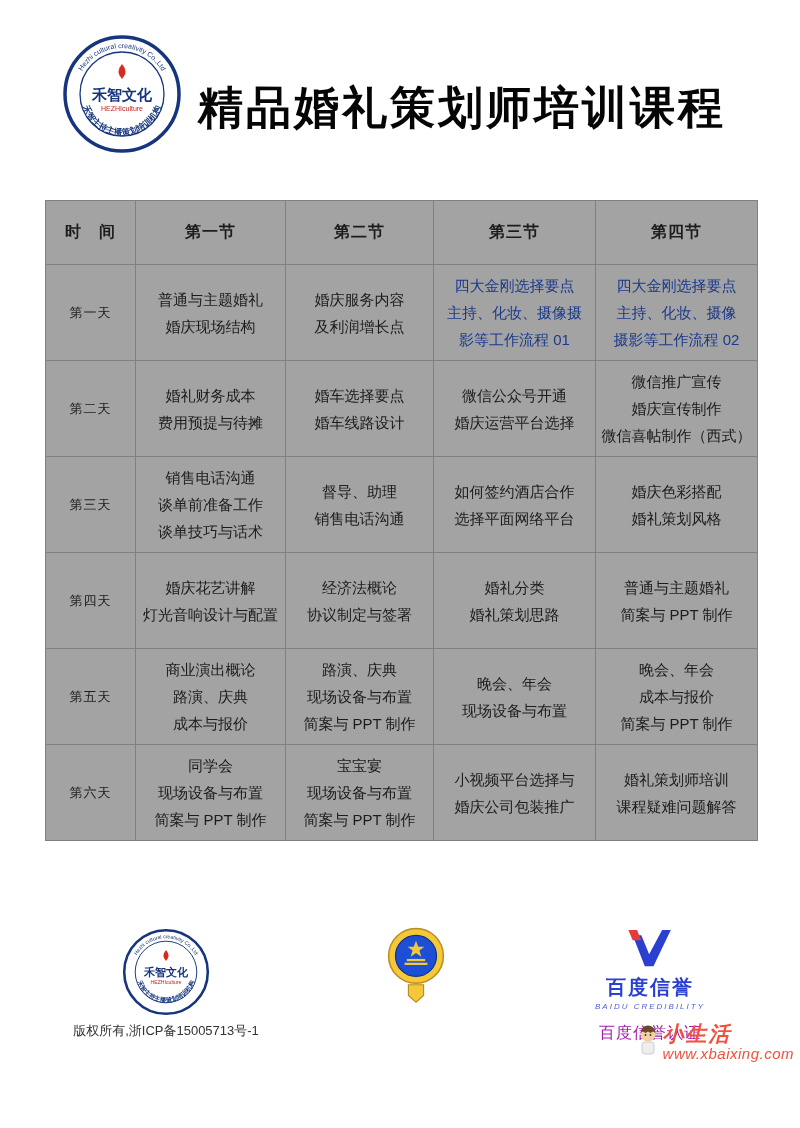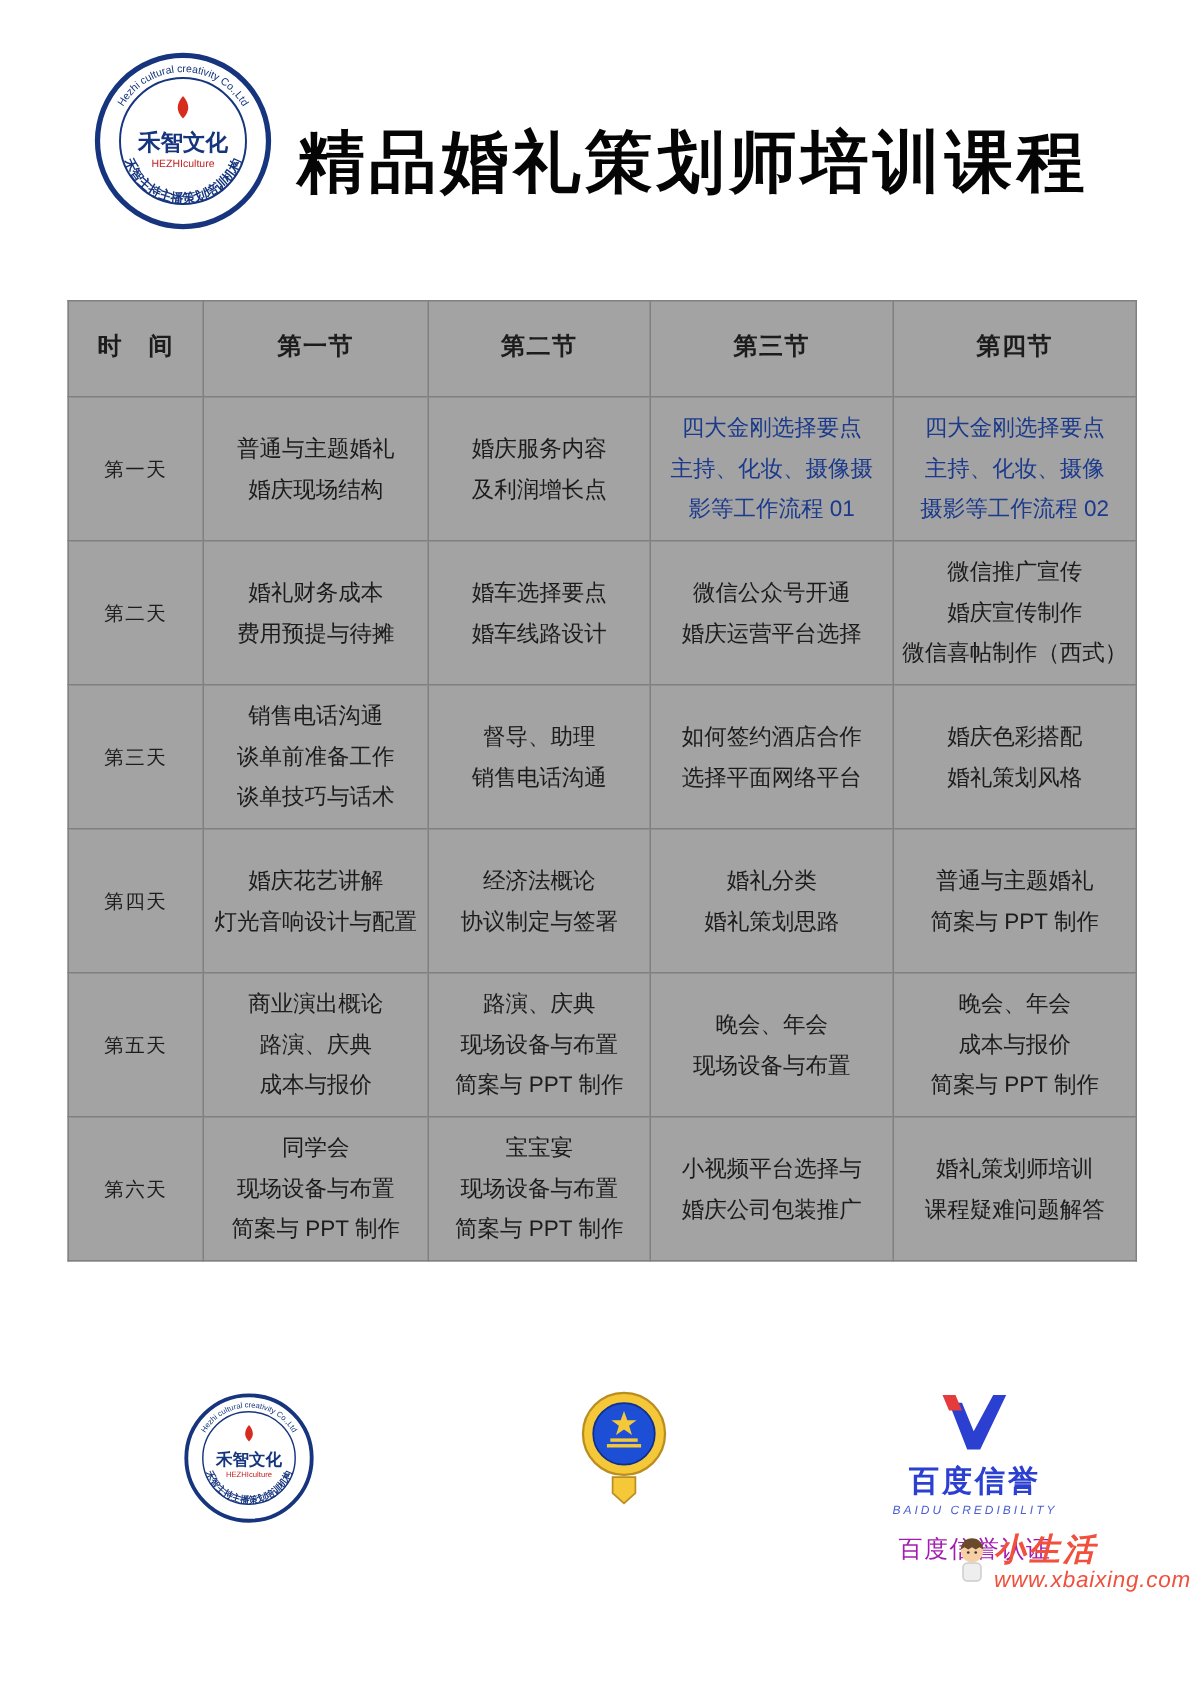--- a/index.html
+++ b/index.html
@@ -213,20 +213,21 @@
             <div>婚礼策划师培训</div>
             <div>课程疑难问题解答</div>
           </td>
         </tr>
       </tbody>
   </table>
 
   <svg class="seal-small" viewBox="0 0 120 120">
     <use href="#seal"></use>
   </svg>
+  <div class="copyright">版权所有,浙ICP备15005713号-1</div>
 
   <svg class="police-badge" viewBox="0 0 100 112">
     <circle cx="50" cy="44" r="36" fill="#f5c839" stroke="#b98d1e" stroke-width="2"></circle>
     <circle cx="50" cy="44" r="27" fill="#1c4fd6" stroke="#0e2f8c" stroke-width="1.5"></circle>
     <polygon points="50,24 52.9,32 61,32 54.5,37 57,45 50,40.2 43,45 45.5,37 39,32 47.1,32" fill="#f5c839"></polygon>
     <rect x="38" y="48" width="24" height="3" fill="#f5c839"></rect>
     <rect x="35" y="53" width="30" height="3" fill="#f5c839"></rect>
     <path d="M40,82 h20 v14 l-10,9 l-10,-9 z" fill="#f5c839" stroke="#b98d1e" stroke-width="1.5"></path>
   </svg>
 

